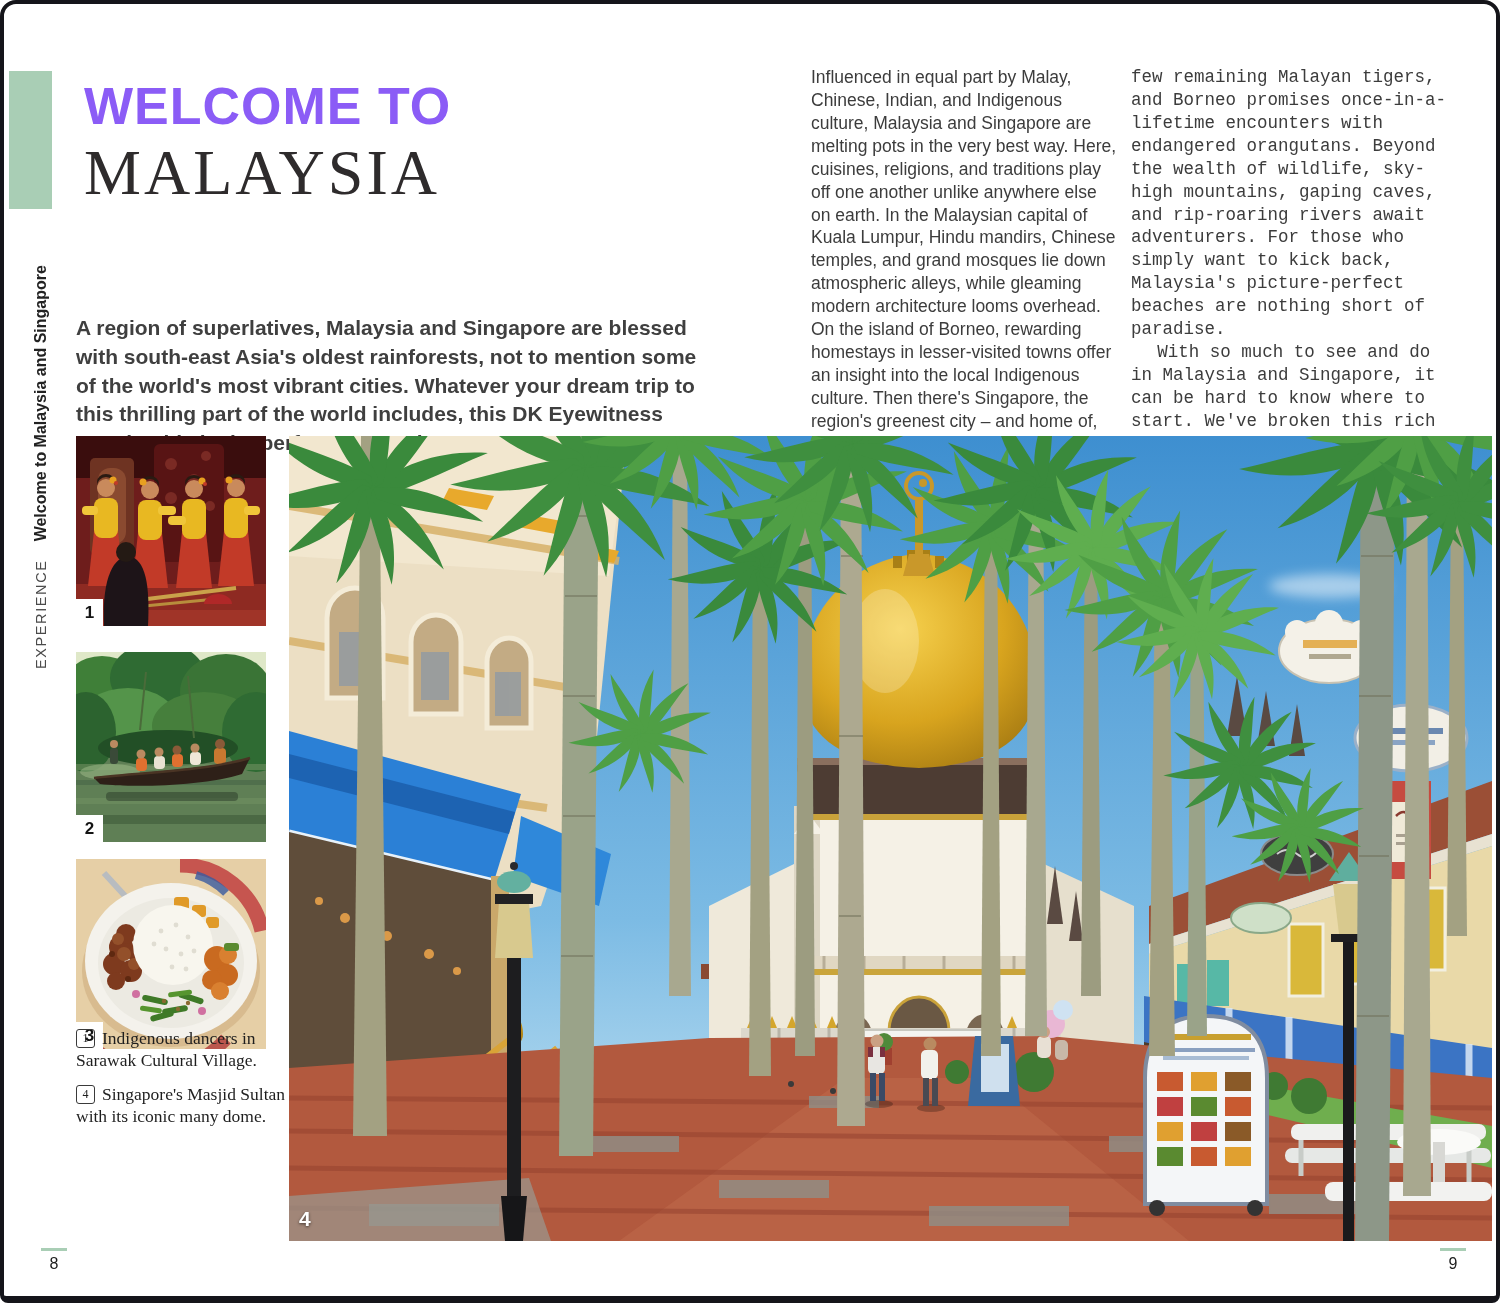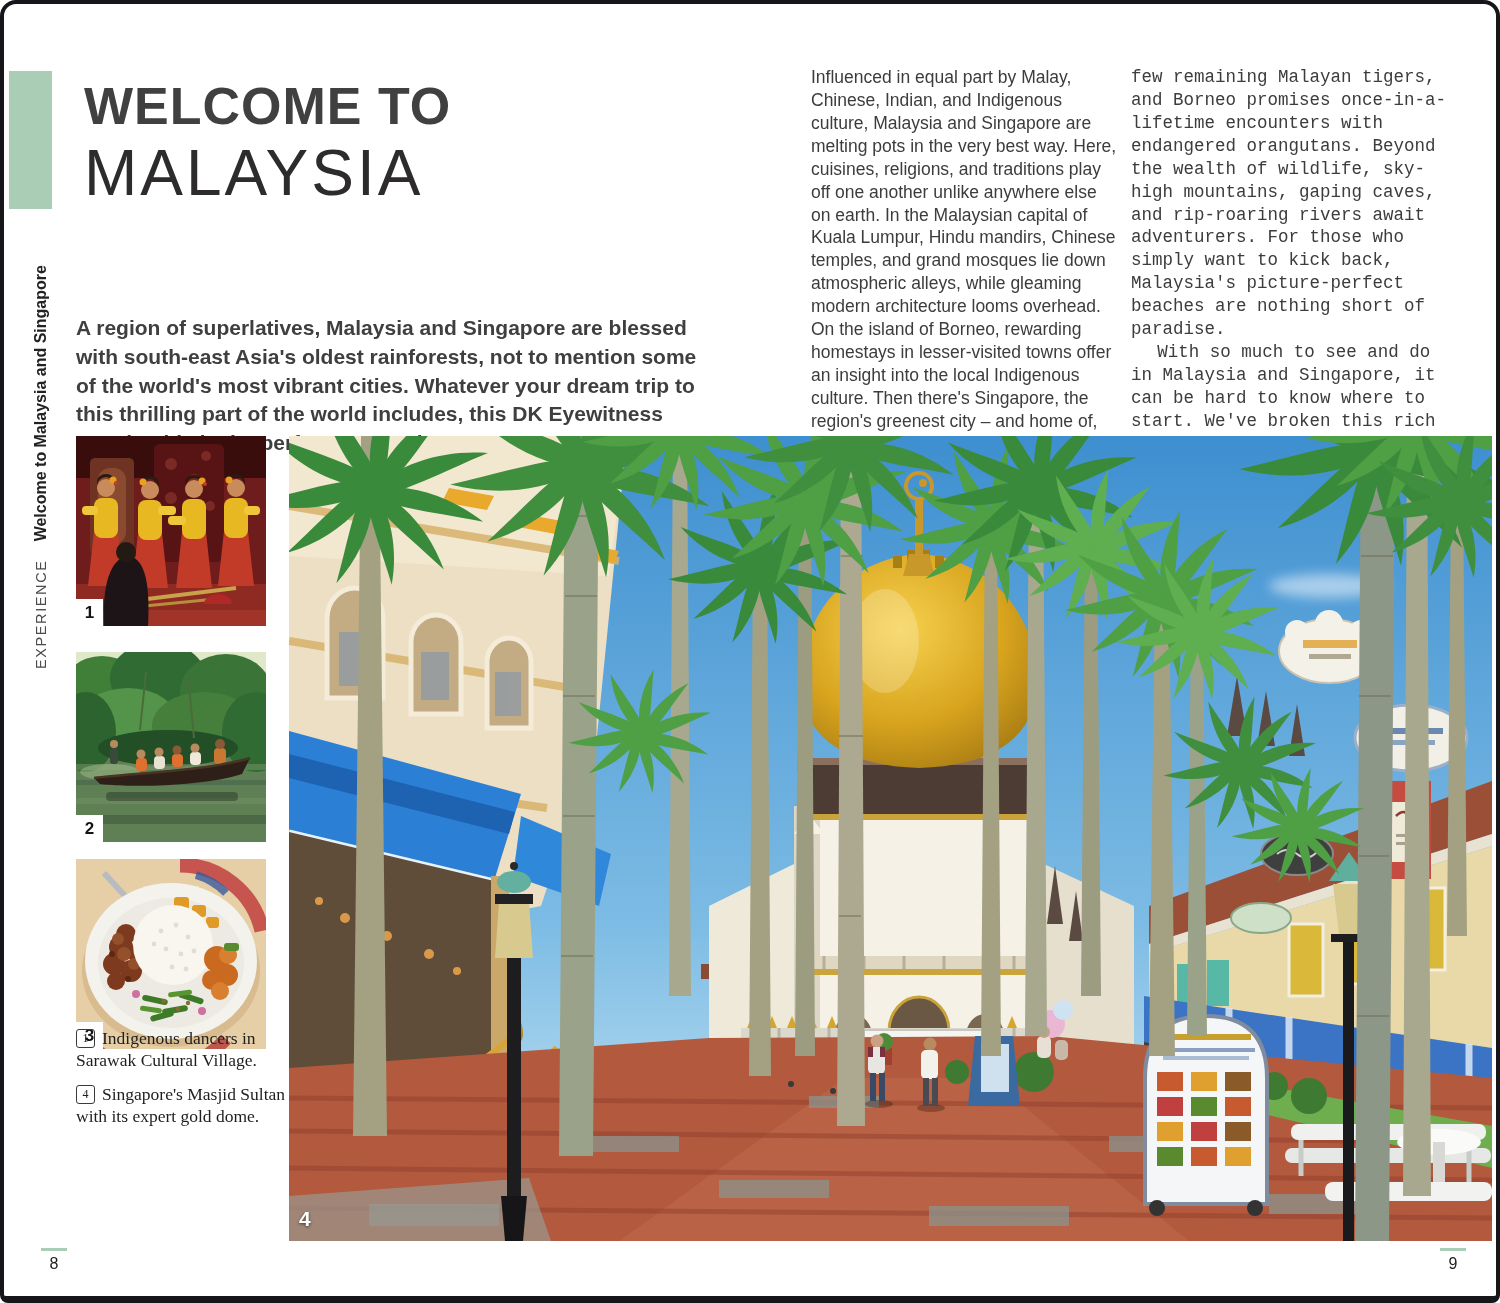--- a/index.html
+++ b/index.html
@@ -12,22 +12,22 @@
   
   .green-block{position:absolute;left:5px;top:67px;width:43px;height:138px;background:#a9ceb5;}
   .vlabel{
     position:absolute;left:28px;top:665px;transform:rotate(-90deg);transform-origin:0 0;
     white-space:nowrap;font-size:15px;color:#3a3a3a;
   }
   .vlabel .sect{letter-spacing:1.6px;font-size:14.5px;color:#4a4a4a;}
   .vlabel .chap{font-weight:700;font-size:16px;color:#222;margin-left:14px;}
   
   .title{position:absolute;left:80px;top:76px;line-height:1;}
-  .t1{font-size:52px;font-weight:800;letter-spacing:1px;color:#404040;}
-  .t2,.t3{font-size:64px;font-weight:200;letter-spacing:3px;color:#2e2b2c;margin-top:9px;}
+  .t1{font-size:52px;font-weight:800;letter-spacing:1px;color:#8b5cf6;}
+  .t2,.t3{font-size:64px;font-weight:200;letter-spacing:3px;color:#2e2b2c;margin-top:9px;font-family:Liberation Serif, serif;}
   
   .intro{position:absolute;left:72px;top:310px;width:628px;font-size:21px;line-height:1.37;font-weight:600;color:#3f3f3f;}
   
   .col{position:absolute;top:62px;font-size:17.5px;line-height:1.31;color:#3c3c3c;}
   .col1{left:807px;width:308px;}
   .col2{left:1127px;width:320px;font-family:Liberation Mono, monospace;}
   .col p{margin:0;}
   .col p.indent{text-indent:1.5em;}
   
   .thumb{position:absolute;left:72px;width:190px;height:190px;overflow:hidden;background:#888;}
@@ -705,21 +705,21 @@
       </g>
     </svg>
   </div>
   <div class="photo-num">4</div>
 
   <div class="captions">
     <div class="caption">
       <span class="capnum">1</span><span>Indigenous dancers in Sarawak Cultural Village.</span>
     </div>
     <div class="caption">
-      <span class="capnum">4</span><span>Singapore's Masjid Sultan with its expert gold dome.</span>
+      <span class="capnum">4</span><span>Singapore's Masjid Sultan with its iconic many dome.</span>
     </div>
   </div>
 
   <div class="folio folio-l">
     <span class="rule"></span>
     <span>8</span>
   </div>
   <div class="folio folio-r">
     <span class="rule"></span>
     <span>9</span>

